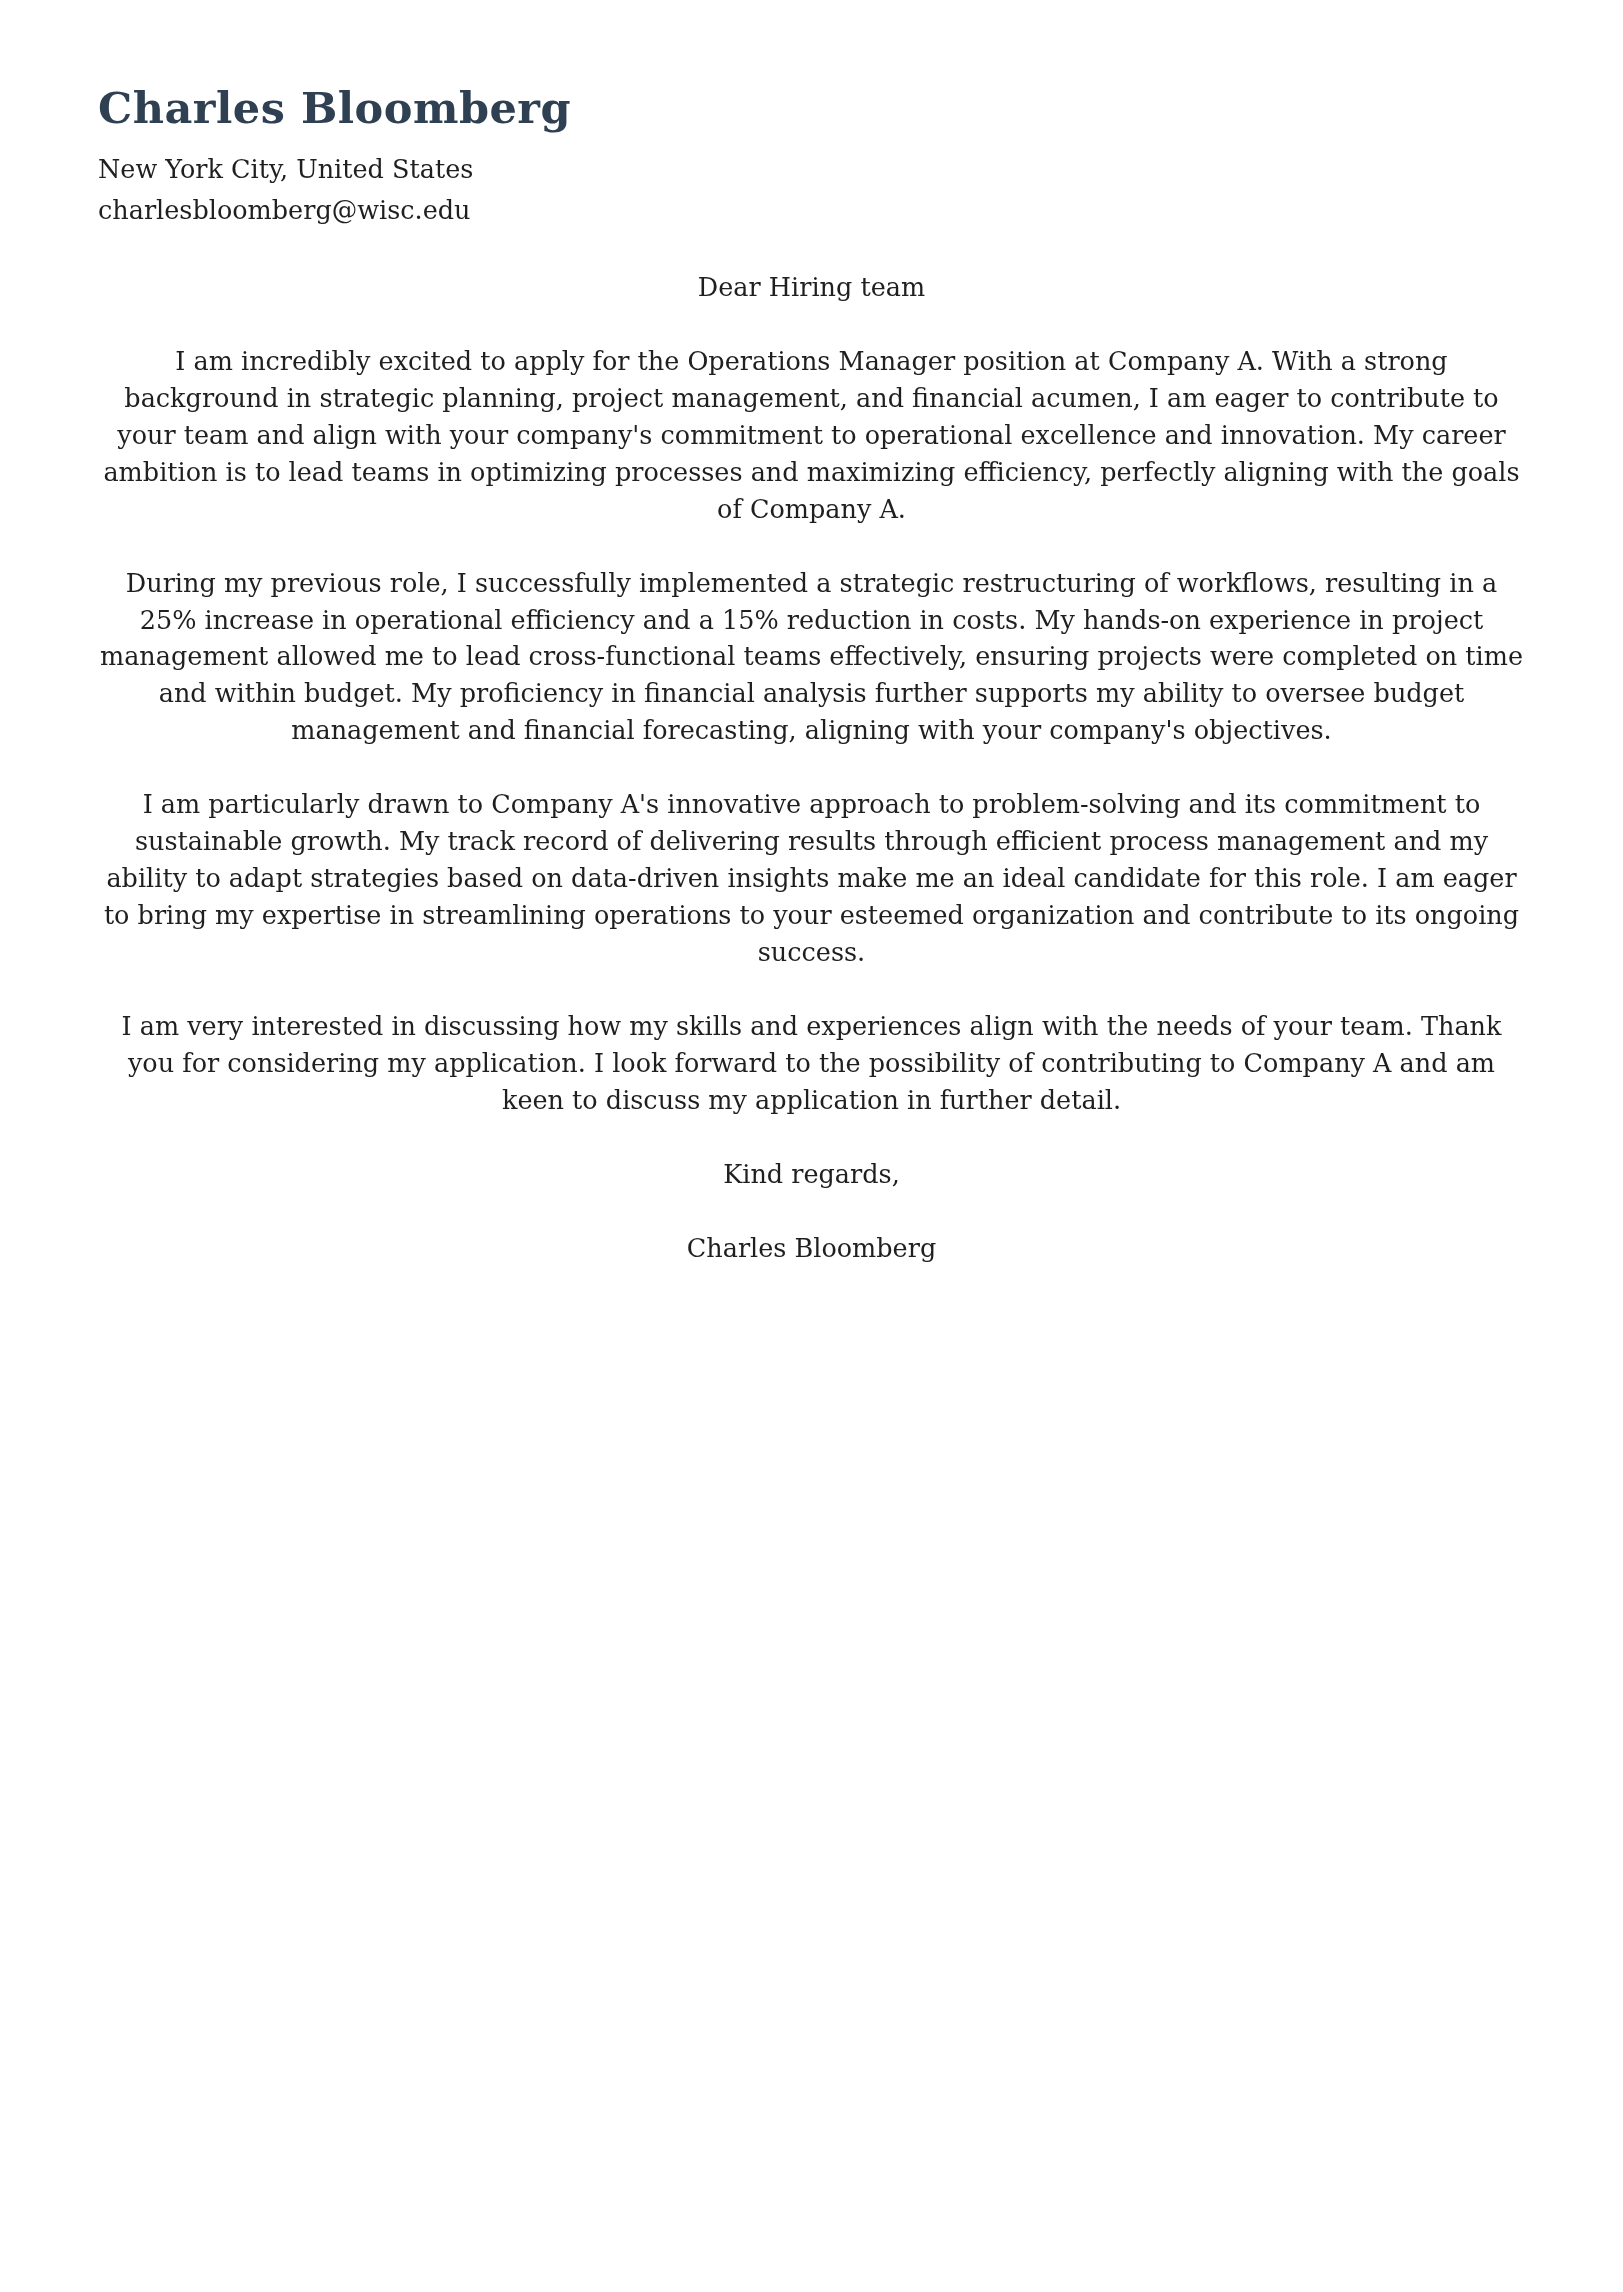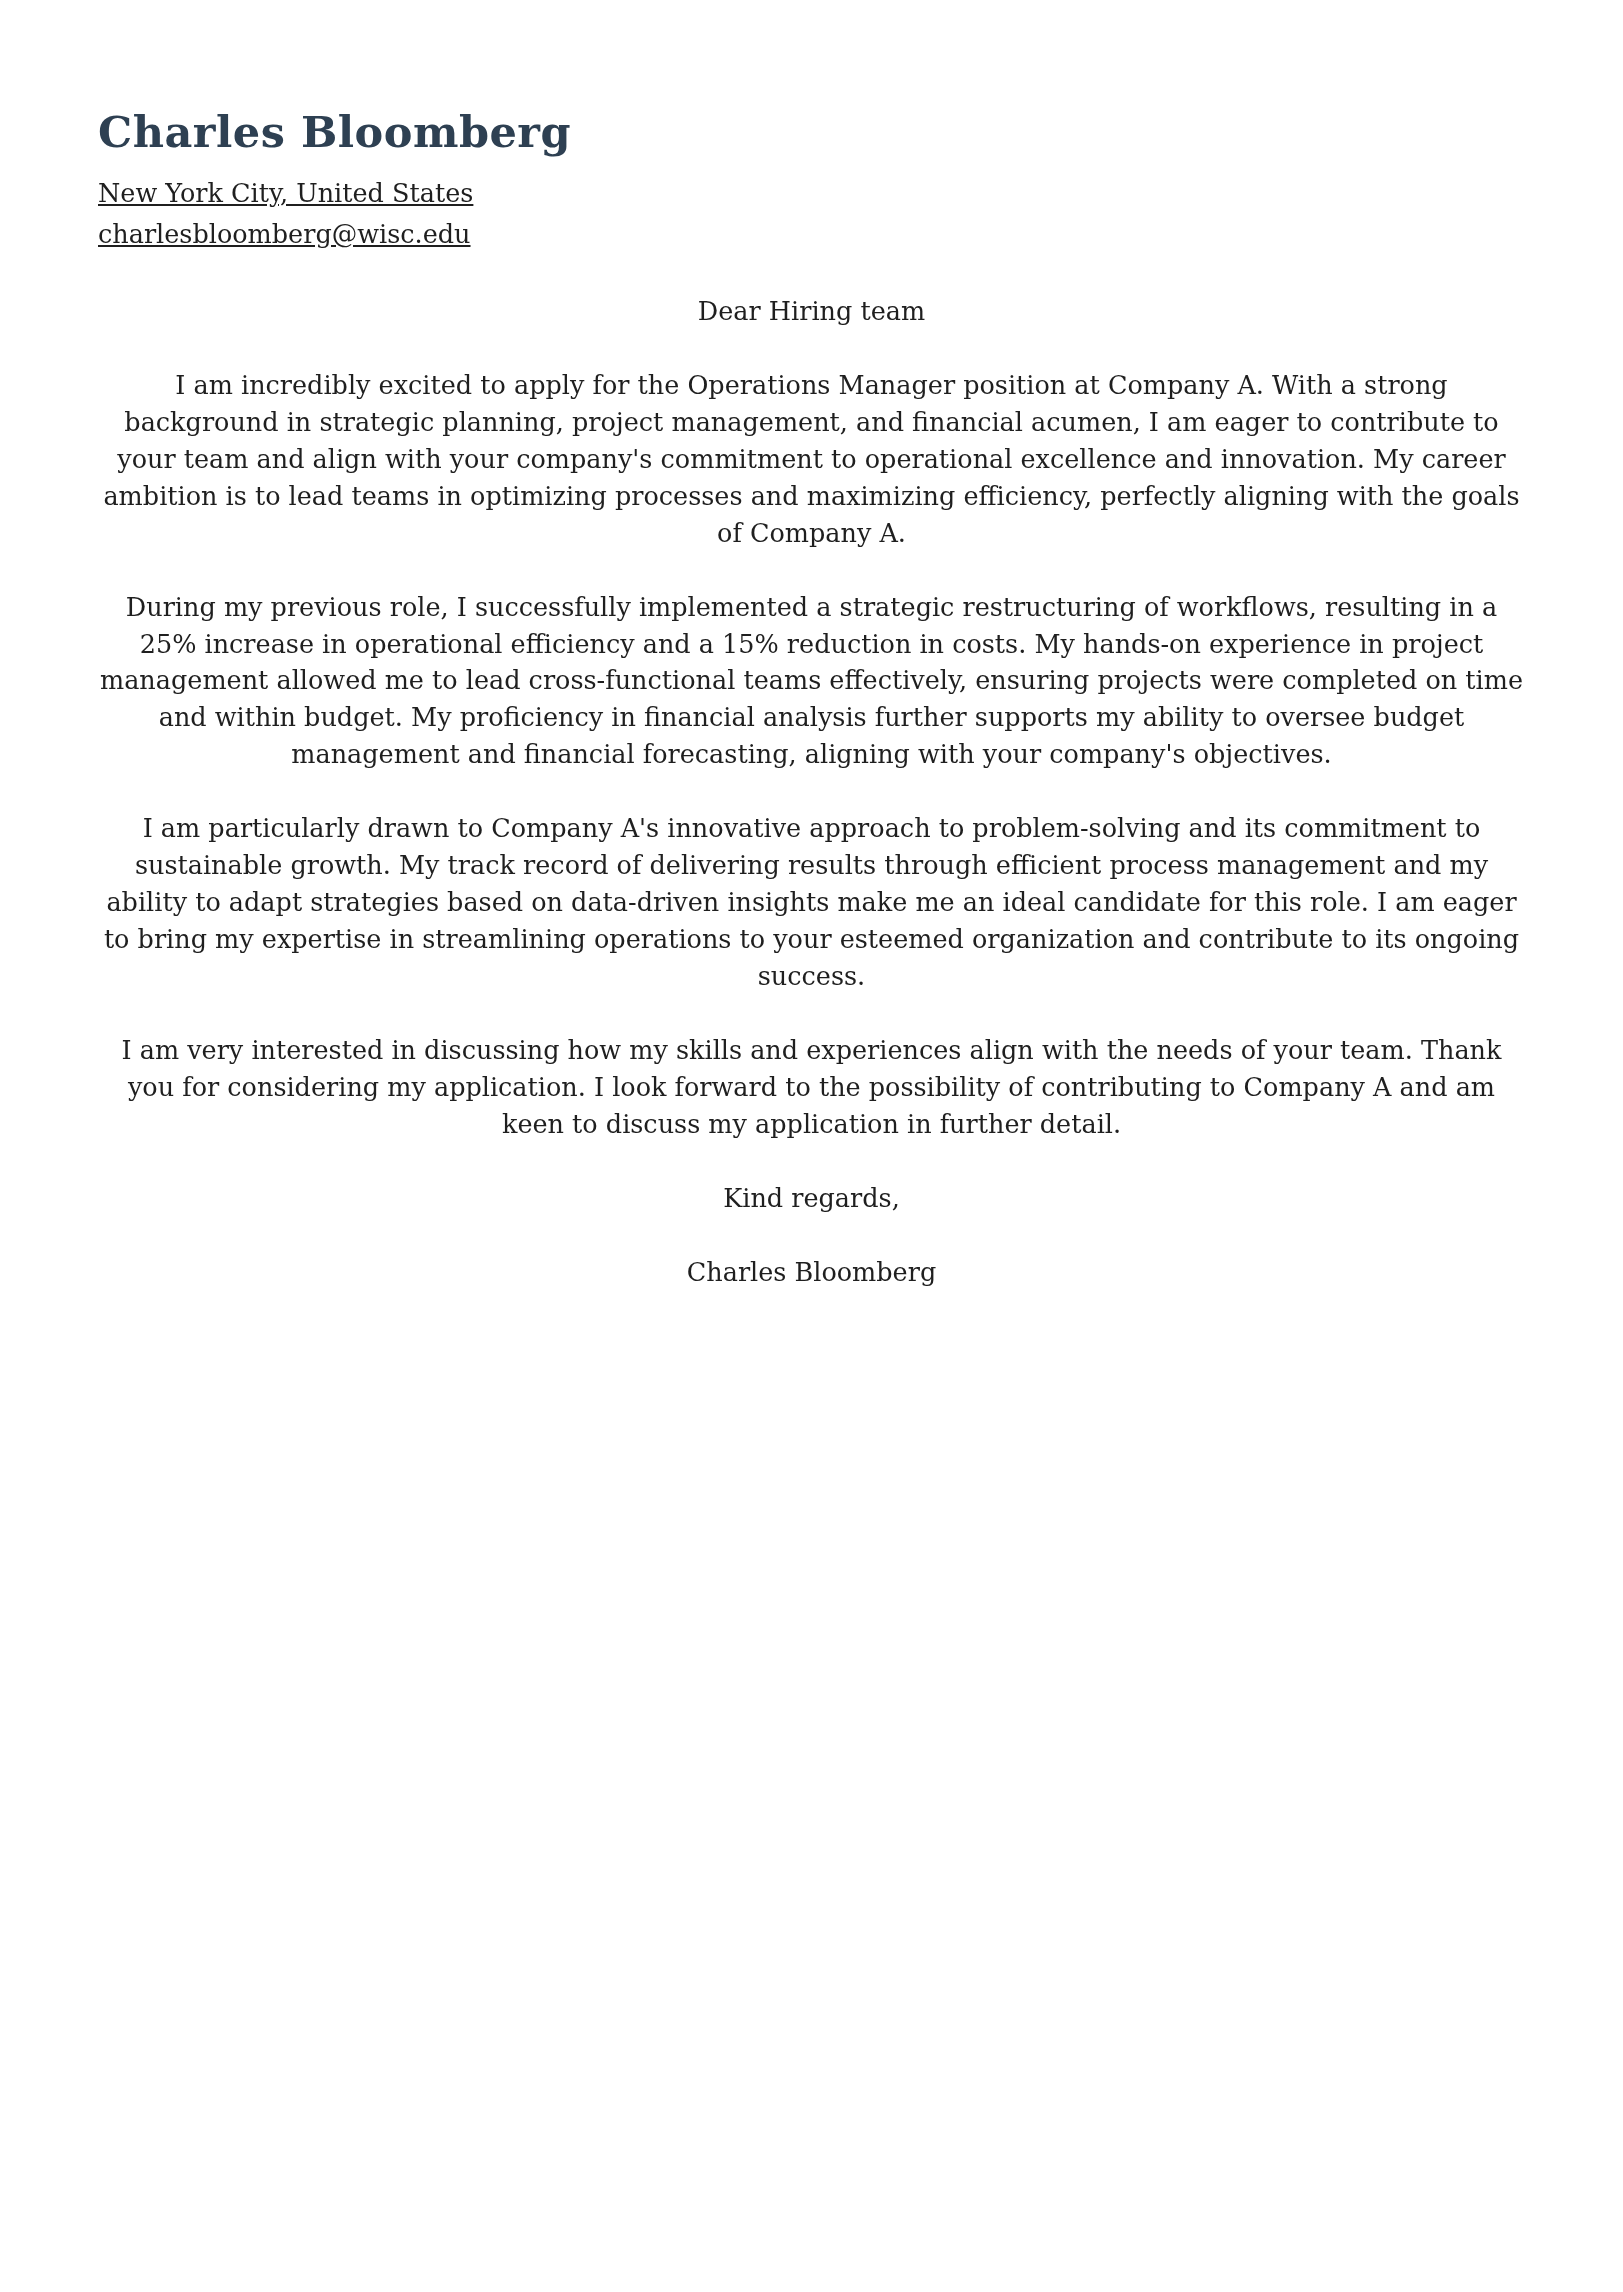--- a/index.html
+++ b/index.html
@@ -7,41 +7,40 @@
     padding: 0;
     background: #ffffff;
   }
   .page {
     position: relative;
     width: 1623px;
     height: 2293px;
     margin: 0 auto;
     background: #ffffff;
     box-sizing: border-box;
-    padding: 108px 98px 0 98px;
+    padding: 84px 98px 0 98px;
     font-family: "DejaVu Serif", "Liberation Serif", serif;
     color: #1f1f1f;
     overflow: hidden;
   }
   .doc-name {
     margin: 0;
     font-size: 43px;
     font-weight: bold;
     line-height: 1.15;
     color: #2e4052;
     letter-spacing: 0.5px;
   }
   .contact-block {
     margin-top: 15.7px;
     font-size: 25.5px;
     line-height: 1.62;
   }
   .contact-line {
     white-space: nowrap;
-    text-decoration: underline;
   }
   .letter-body {
     font-size: 25.5px;
     line-height: 1.45;
     max-width: 1431px;
   }
   .letter-body p {
     margin: 37px 0 0 0;
     text-align: center;
   }

